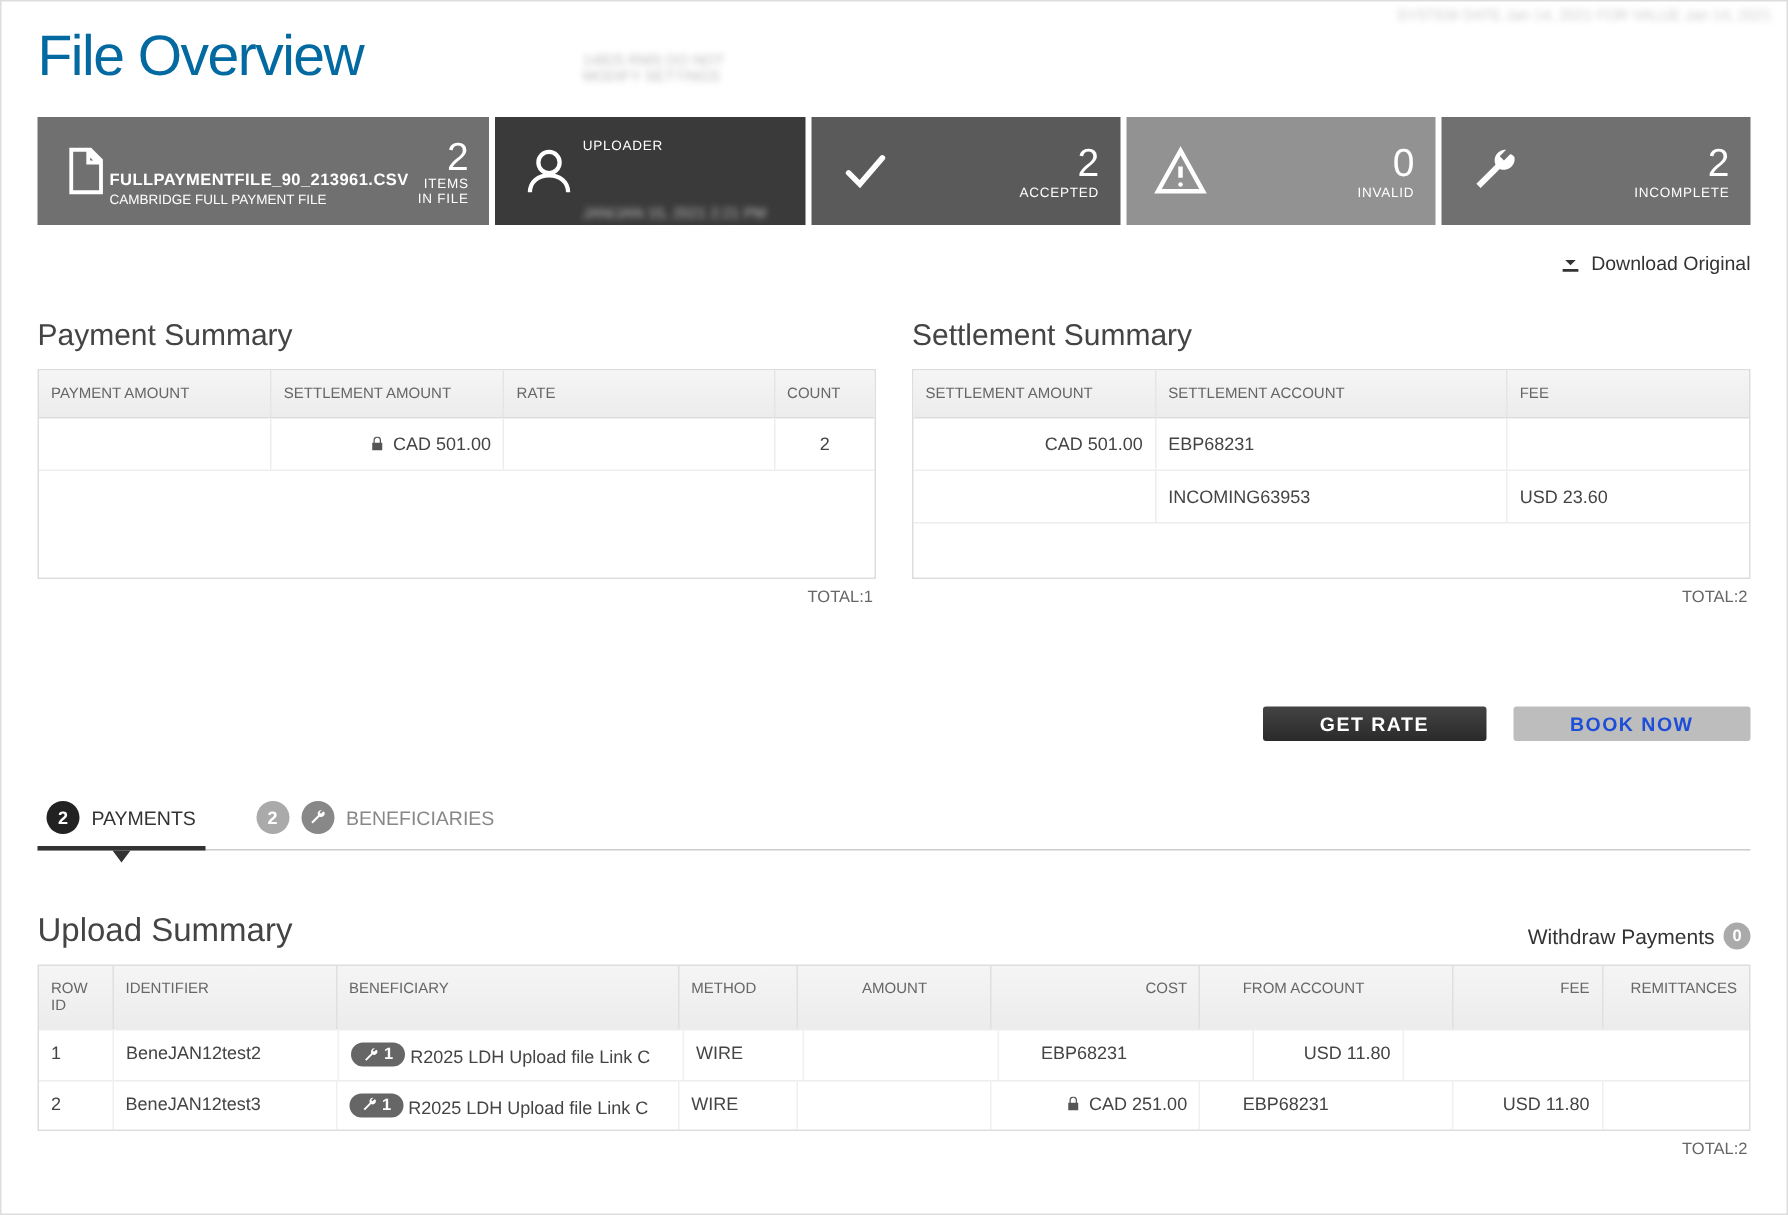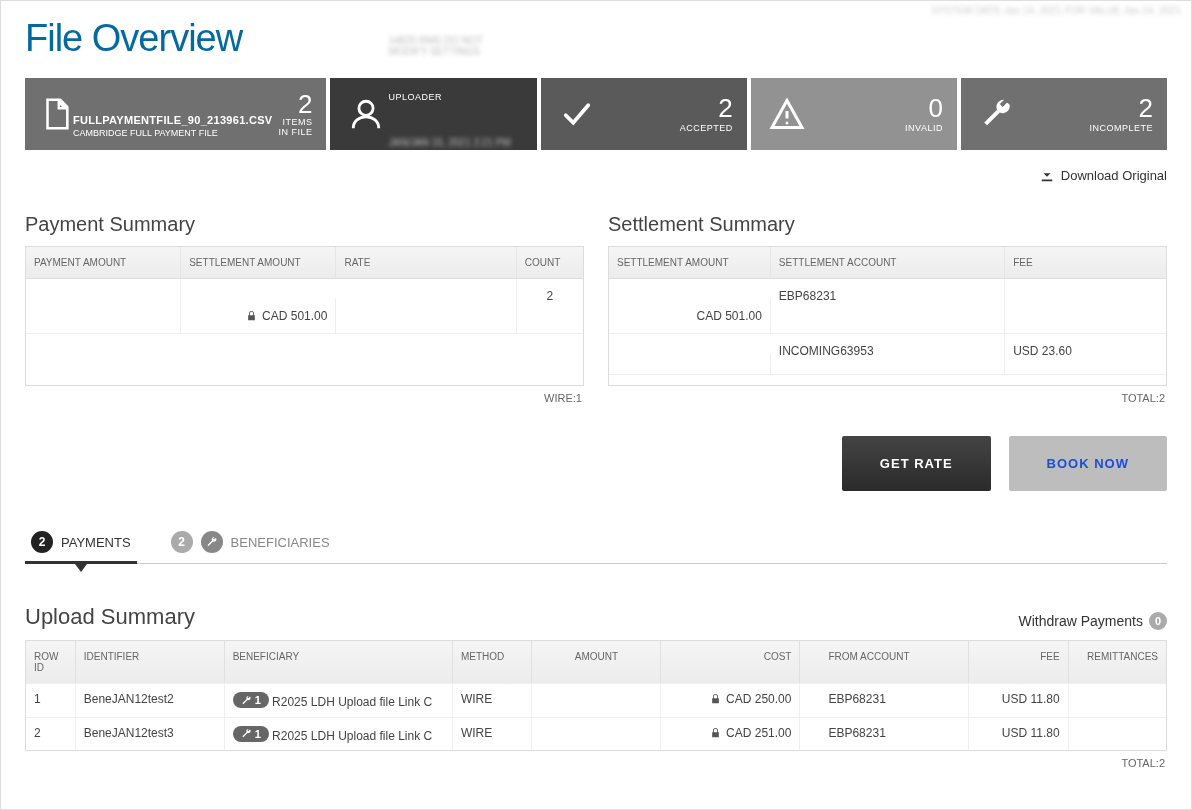--- a/index.html
+++ b/index.html
@@ -41,21 +41,21 @@
 .sum-head > div:last-child { border-right:none; }
 .sum-row { display:flex; border-bottom:1px solid #eee; }
 .sum-row > div { font-size:12px; color:#444; padding:10px 8px; border-right:1px solid #eee; }
 .sum-row > div:last-child { border-right:none; }
 .sum-foot { text-align:right; font-size:11px; color:#666; padding:6px 2px; }
 
 .ps-c1{flex:1.1;} .ps-c2{flex:1.1;} .ps-c3{flex:1.3;} .ps-c4{flex:0.4;}
 .ss-c1{flex:1;} .ss-c2{flex:1.5;} .ss-c3{flex:1;}
 
 .actions { display:flex; justify-content:flex-end; gap:18px; padding:26px 0 30px 0; }
-.btn { padding:20px 38px; font-size:13px; font-weight:600; letter-spacing:1px; border:none; cursor:pointer; border-radius:2px; }
+.btn { padding:4px 38px; font-size:13px; font-weight:600; letter-spacing:1px; border:none; cursor:pointer; border-radius:2px;margin-top:35px; }
 .btn.dark { background:linear-gradient(#444,#2a2a2a); color:#fff; }
 .btn.grey { background:#bdbdbd; color:#1d4ed8; }
 
 .tabs { display:flex; align-items:center; border-bottom:1px solid #ccc; gap:28px; position:relative; }
 .tab { display:flex; align-items:center; gap:8px; padding:10px 6px; font-size:13px; color:#888; cursor:pointer; position:relative; }
 .tab.active { color:#333; }
 .tab.active::after { content:''; position:absolute; left:0; right:0; bottom:-1px; height:3px; background:#333; }
 .tab.active::before { content:''; position:absolute; left:50%; bottom:-9px; margin-left:-6px; width:0;height:0; border-left:6px solid transparent; border-right:6px solid transparent; border-top:8px solid #333; }
 .badge { background:#222; color:#fff; border-radius:50%; width:22px; height:22px; display:flex; align-items:center; justify-content:center; font-size:12px; font-weight:bold; }
 .badge.grey { background:#aaa; }
@@ -71,21 +71,21 @@
 .up-head { display:flex; background:linear-gradient(#f5f5f5,#ececec); }
 .up-head > div { font-size:10px; color:#666; padding:10px 8px; border-right:1px solid #e0e0e0; }
 .up-head > div:last-child { border-right:none; }
 .up-row { display:flex; border-top:1px solid #eee; }
 .up-row > div { font-size:12px; color:#444; padding:8px 8px; border-right:1px solid #f0f0f0; overflow:hidden; white-space:nowrap; }
 .up-row > div:last-child { border-right:none; }
 .u-c1{width:50px;} .u-c2{width:150px;} .u-c3{width:230px;} .u-c4{width:80px;text-align:left;} .u-c5{width:130px;text-align:center;} .u-c6{width:140px;text-align:right;} .u-c7{width:150px;margin-left:20px;} .u-c8{width:100px;text-align:right;} .u-c9{width:98px;text-align:right;}
 
 .lock-icon{display:inline-block;width:9px;height:10px;margin-right:3px;}
 .lock-icon svg{width:9px;height:10px;fill:#555;vertical-align:-1px;}
-.txt-right{text-align:right;margin-top:20px;}
+.txt-right{text-align:right;}
 .txt-center{text-align:center;}
 </style>
 </head>
 <body>
 
 <div class="page">
   <div class="blur-top">SYSTEM DATE Jan 14, 2021 FOR VALUE Jan 14, 2021</div>
   <div class="content">
     <h1 class="title">File Overview</h1>
 
@@ -182,21 +182,21 @@
             <div class="ps-c2 txt-right">
               <span class="lock-icon"><svg viewBox="0 0 10 12">
                     <path d="M2 5V3a3 3 0 016 0v2h1v6H1V5h1zm1 0h4V3a2 2 0 00-4 0v2z"></path>
                   </svg></span>
               <span>CAD 501.00</span>
             </div>
             <div class="ps-c3"></div>
             <div class="ps-c4 txt-center">2</div>
           </div>
         </div>
-        <div class="sum-foot">WIRE:1</div>
+        <div class="sum-foot">TOTAL:1</div>
       </div>
 
       <div class="sum-col">
         <h2>Settlement Summary</h2>
         <div class="sum-table">
           <div class="sum-head">
             <div class="ss-c1 txt-center">SETTLEMENT AMOUNT</div>
             <div class="ss-c2">SETTLEMENT ACCOUNT</div>
             <div class="ss-c3">FEE</div>
           </div>
@@ -258,23 +258,20 @@
       </div>
       <div id="upload-rows">
           <div class="up-row">
             <div class="u-c1">1</div>
             <div class="u-c2">BeneJAN12test2</div>
             <div class="u-c3"><span class="wrench-pill"><svg viewBox="0 0 24 24">
                   <path d="M21 6a5 5 0 01-7 5l-9 9-2-2 9-9a5 5 0 015-7l-3 3 2 2 3-3c1 .5 2 1 2 2z"></path>
                 </svg>1</span> R2025 LDH Upload file Link C</div>
             <div class="u-c4">WIRE</div>
             <div class="u-c5"></div>
-            <div class="u-c6"><span class="lock-icon"><svg viewBox="0 0 10 12">
-                  <path d="M2 5V3a3 3 0 016 0v2h1v6H1V5h1zm1 0h4V3a2 2 0 00-4 0v2z"></path>
-                </svg></span> CAD 250.00</div>
             <div class="u-c7">EBP68231</div>
             <div class="u-c8">USD 11.80</div>
             <div class="u-c9"></div>
           </div>
           <div class="up-row">
             <div class="u-c1">2</div>
             <div class="u-c2">BeneJAN12test3</div>
             <div class="u-c3"><span class="wrench-pill"><svg viewBox="0 0 24 24">
                   <path d="M21 6a5 5 0 01-7 5l-9 9-2-2 9-9a5 5 0 015-7l-3 3 2 2 3-3c1 .5 2 1 2 2z"></path>
                 </svg>1</span> R2025 LDH Upload file Link C</div>

